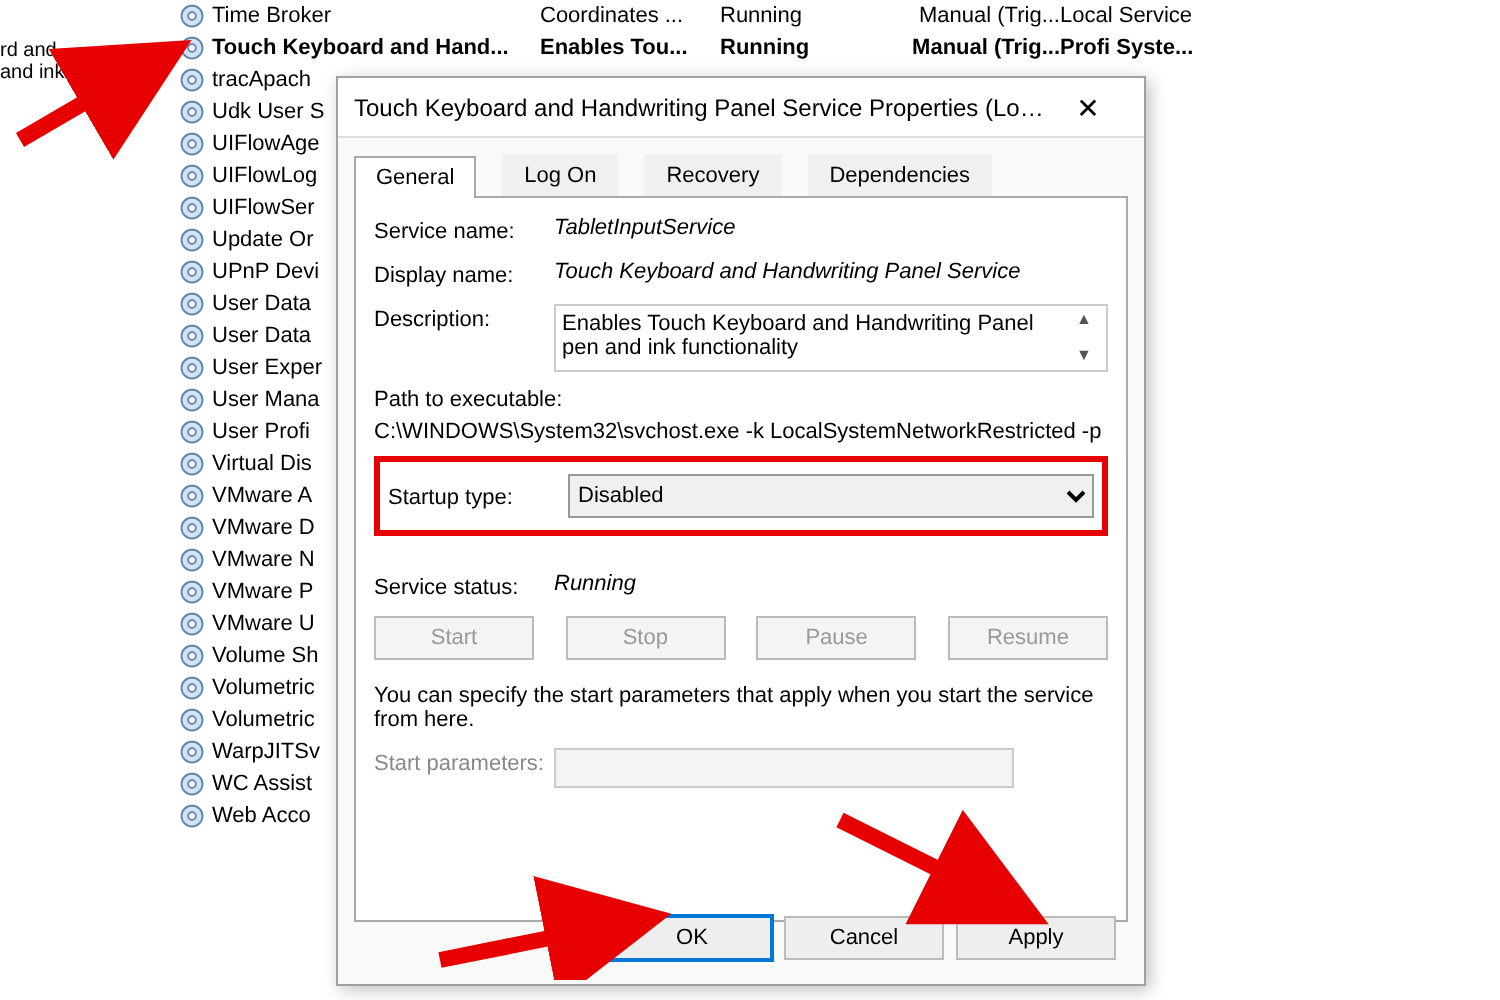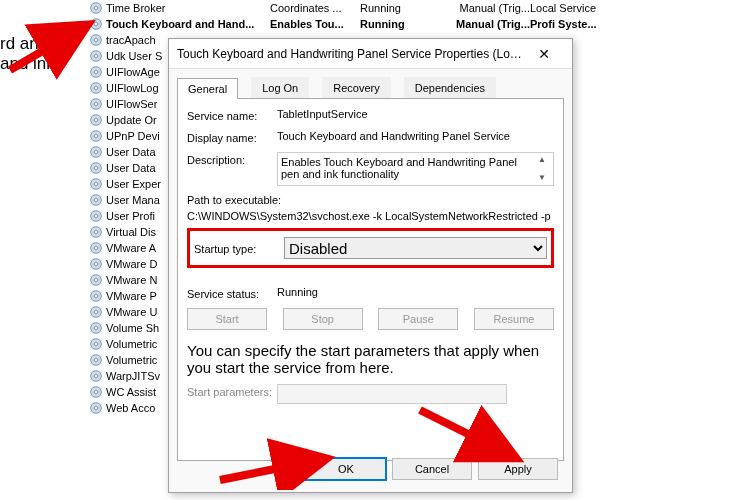--- a/index.html
+++ b/index.html
@@ -10,56 +10,56 @@
   .bg-list { position:absolute; left:85px; top:0; width:600px; }
   .bg-row { display:flex; align-items:center; height:16px; }
   .bg-row .svc { display:flex; align-items:center; width:185px; padding-left:4px; overflow:hidden; text-overflow:ellipsis; white-space:nowrap; }
   .bg-row .svc span { overflow:hidden; text-overflow:ellipsis; white-space:nowrap; }
   .gear { width:14px; height:14px; margin-right:3px; flex:none; }
   .bg-row .c2 { width:90px; overflow:hidden; text-overflow:ellipsis; white-space:nowrap; }
   .bg-row .c3 { width:70px; }
   .bg-row .c4 { width:100px; overflow:hidden; text-overflow:ellipsis; white-space:nowrap;text-align:right; }
   .bg-row .c5 { width:90px; overflow:hidden; text-overflow:ellipsis; white-space:nowrap; }
 
-  .left-frag { position:absolute; left:0; top:34px; font-size:17px; color:#000; }
+  .left-frag { position:absolute; left:0; top:20px; font-size:10px; color:#000; }
 
   
   .dialog {
     position:absolute; left:168px; top:38px; width:405px; height:455px;
     background:#f9f9f9; border:1px solid #a0a0a0; box-shadow:2px 2px 8px rgba(0,0,0,.25);
   }
   .titlebar { height:30px; display:flex; align-items:center; padding:0 8px; background:#fff; border-bottom:1px solid #ddd; }
   .titlebar .t { flex:1; font-size:12px; overflow:hidden; text-overflow:ellipsis; white-space:nowrap; }
   .titlebar .x { width:40px; height:24px; text-align:center; line-height:24px; font-size:14px; }
 
   .tabs { display:flex; margin:8px 8px 0 8px; border-bottom:1px solid #aaa;gap:11px; }
   .tab { padding:4px 10px; font-size:11px; border:1px solid transparent; border-bottom:none; margin-right:2px; background:#f0f0f0; }
   .tab.active { background:#fff; border-color:#aaa; position:relative; top:1px; }
 
   .panel { background:#fff; margin:0 8px 8px 8px; padding:9px; border:1px solid #aaa; border-top:none; height:362px; position:relative; }
 
   .row { display:flex; margin-bottom:8px; align-items:flex-start; }
   .lab { width:90px; font-size:11px; padding-top:2px; }
-  .val { flex:1; font-size:11px; }
+  .val { flex:1; font-size:11px;font-style:italic; }
 
   .desc-box { flex:1; display:flex; border:1px solid #ccc; padding:3px; font-size:11px; background:#fff; height:34px; }
   .desc-box .txt { flex:1; }
   .spin { width:16px; display:flex; flex-direction:column; justify-content:space-between; }
   .spin div { font-size:8px; text-align:center; line-height:8px; color:#555; }
 
   .path { font-size:11px; margin:4px 0 6px 0; overflow:hidden; text-overflow:ellipsis; white-space:nowrap; }
 
   .highlight { border:3px solid #e60000; padding:6px 4px; display:flex; align-items:center; margin:4px 0 18px 0; }
-  select.startup { flex:1; height:22px; font-size:15px; background:#f0f0f0; border:1px solid #999; }
+  select.startup { flex:1; height:22px; font-size:11px; background:#f0f0f0; border:1px solid #999; }
 
   .btnrow { display:flex; justify-content:space-between; margin-top:4px; }
   .winbtn { width:80px; height:22px; font-size:11px; background:#eee; border:1px solid #bbb; }
   .winbtn:disabled { color:#999; background:#f4f4f4; }
 
-  .note { font-size:15px; margin:12px 0 8px 0; }
+  .note { font-size:11px; margin:12px 0 8px 0; }
 
   input.param { width:230px; height:20px; border:1px solid #ccc; font-size:11px; background:#f4f4f4; }
   .grey { color:#888; }
 
   .footer { position:absolute; right:14px; bottom:12px; display:flex; gap:6px; }
   .footer .winbtn { width:80px; }
   .footer .winbtn.default { border:1px solid #0078d7; outline:1px solid #0078d7; }
 
   
   svg.ann { position:absolute; pointer-events:none; }

